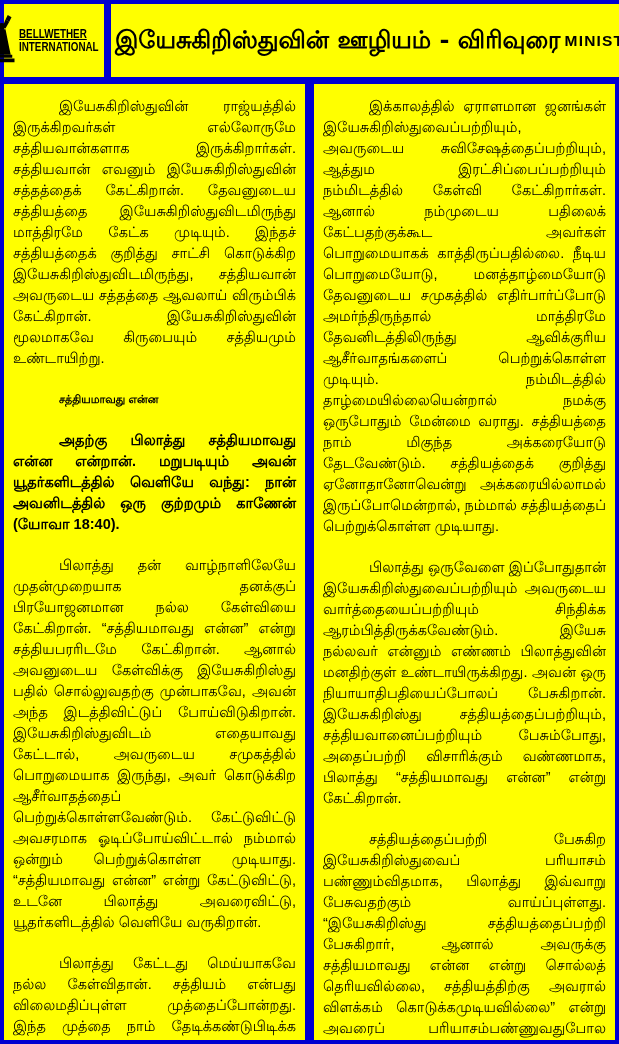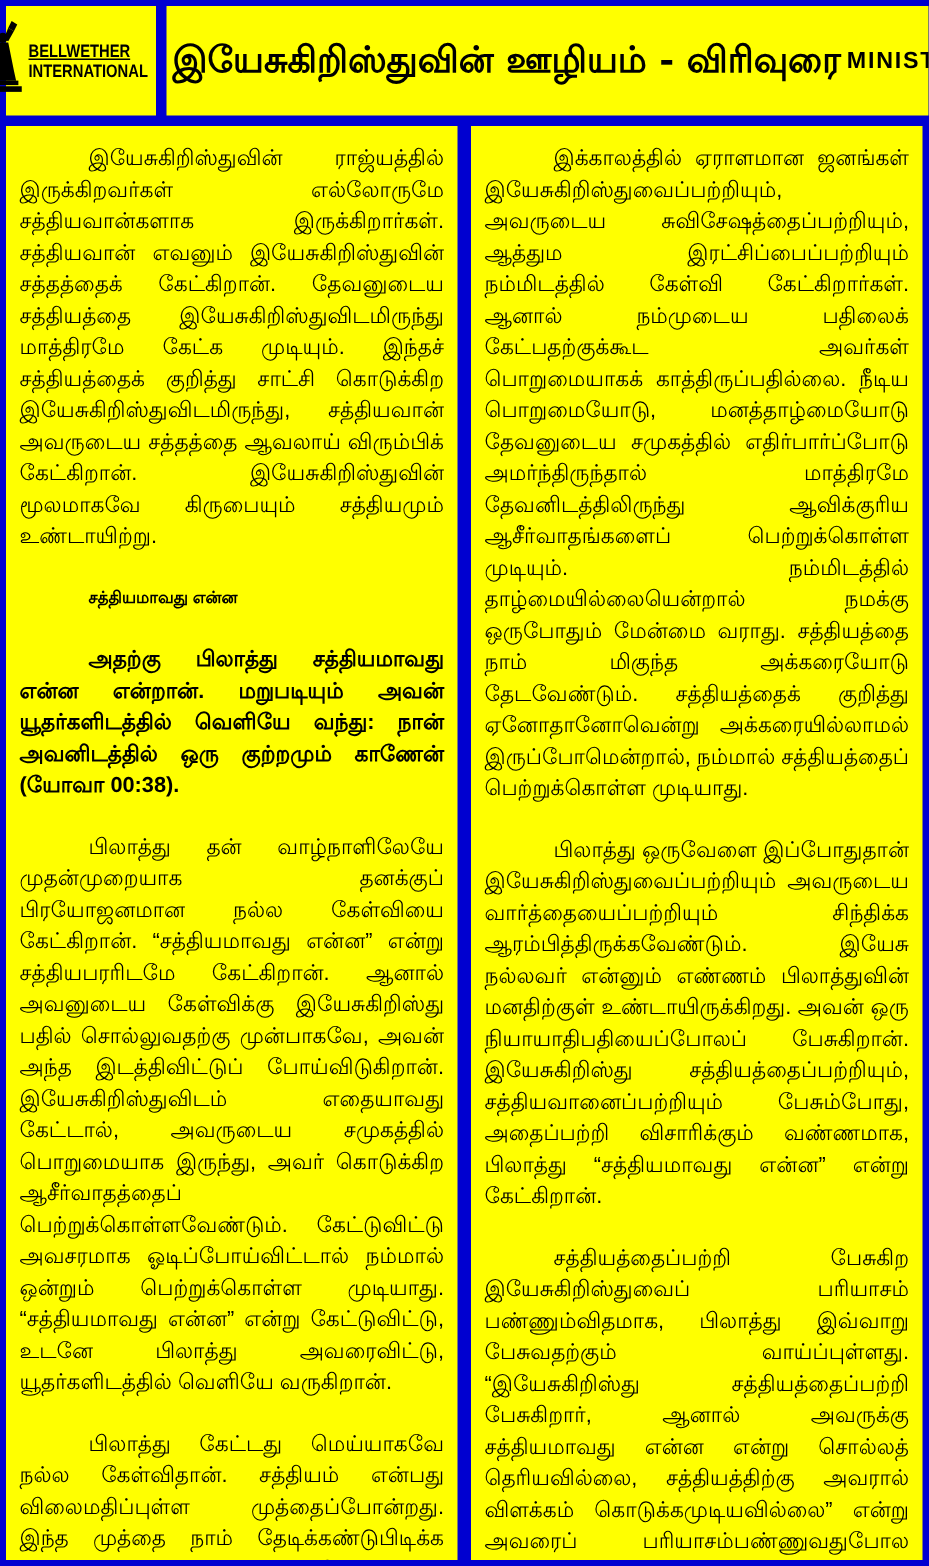--- a/index.html
+++ b/index.html
@@ -114,21 +114,21 @@
       </span>
     </div>
 
   </div>
 
   <div class="bodygrid">
 
     <div class="panel column">
       <p>இயேசுகிறிஸ்துவின் ராஜ்யத்தில் இருக்கிறவர்கள் எல்லோருமே சத்தியவான்களாக இருக்கிறார்கள். சத்தியவான் எவனும் இயேசுகிறிஸ்துவின் சத்தத்தைக் கேட்கிறான். தேவனுடைய சத்தியத்தை இயேசுகிறிஸ்துவிடமிருந்து மாத்திரமே கேட்க முடியும். இந்தச் சத்தியத்தைக் குறித்து சாட்சி கொடுக்கிற இயேசுகிறிஸ்துவிடமிருந்து, சத்தியவான் அவருடைய சத்தத்தை ஆவலாய் விரும்பிக் கேட்கிறான். இயேசுகிறிஸ்துவின் மூலமாகவே கிருபையும் சத்தியமும் உண்டாயிற்று.</p>
       <p class="sec-heading">சத்தியமாவது என்ன</p>
-      <p class="verse">அதற்கு பிலாத்து சத்தியமாவது என்ன என்றான். மறுபடியும் அவன் யூதர்களிடத்தில் வெளியே வந்து: நான் அவனிடத்தில் ஒரு குற்றமும் காணேன் (யோவா 00:38).</p>
+      <p class="verse">அதற்கு பிலாத்து சத்தியமாவது என்ன என்றான். மறுபடியும் அவன் யூதர்களிடத்தில் வெளியே வந்து: நான் அவனிடத்தில் ஒரு குற்றமும் காணேன் (யோவா 18:40).</p>
       <p>பிலாத்து தன் வாழ்நாளிலேயே முதன்முறையாக தனக்குப் பிரயோஜனமான நல்ல கேள்வியை கேட்கிறான். “சத்தியமாவது என்ன” என்று சத்தியபரரிடமே கேட்கிறான். ஆனால் அவனுடைய கேள்விக்கு இயேசுகிறிஸ்து பதில் சொல்லுவதற்கு முன்பாகவே, அவன் அந்த இடத்திவிட்டுப் போய்விடுகிறான். இயேசுகிறிஸ்துவிடம் எதையாவது கேட்டால், அவருடைய சமுகத்தில் பொறுமையாக இருந்து, அவர் கொடுக்கிற ஆசீர்வாதத்தைப் பெற்றுக்கொள்ளவேண்டும். கேட்டுவிட்டு அவசரமாக ஓடிப்போய்விட்டால் நம்மால் ஒன்றும் பெற்றுக்கொள்ள முடியாது. “சத்தியமாவது என்ன” என்று கேட்டுவிட்டு, உடனே பிலாத்து அவரைவிட்டு, யூதர்களிடத்தில் வெளியே வருகிறான்.</p>
       <p>பிலாத்து கேட்டது மெய்யாகவே நல்ல கேள்விதான். சத்தியம் என்பது விலைமதிப்புள்ள முத்தைப்போன்றது. இந்த முத்தை நாம் தேடிக்கண்டுபிடிக்க வேண்டும். அவசரப்படுகிறவர்களால் முத்தைக் கண்டுபிடிக்கமுடியாது. வாஞ்சையாய்த் தேடுகிறவர்களால் மாத்திரமே முத்தைக் கண்டுபிடிக்க முடியும். அதுபோலவே சத்தியத்தை வாஞ்சிக்கிறவர்கள் மாத்திரமே அதைக் கண்டுபிடிப்பார்கள்.</p>
     </div>
 
     <div class="panel column">
       <p>இக்காலத்தில் ஏராளமான ஜனங்கள் இயேசுகிறிஸ்துவைப்பற்றியும், அவருடைய சுவிசேஷத்தைப்பற்றியும், ஆத்தும இரட்சிப்பைப்பற்றியும் நம்மிடத்தில் கேள்வி கேட்கிறார்கள். ஆனால் நம்முடைய பதிலைக் கேட்பதற்குக்கூட அவர்கள் பொறுமையாகக் காத்திருப்பதில்லை. நீடிய பொறுமையோடு, மனத்தாழ்மையோடு தேவனுடைய சமுகத்தில் எதிர்பார்ப்போடு அமர்ந்திருந்தால் மாத்திரமே தேவனிடத்திலிருந்து ஆவிக்குரிய ஆசீர்வாதங்களைப் பெற்றுக்கொள்ள முடியும். நம்மிடத்தில் தாழ்மையில்லையென்றால் நமக்கு ஒருபோதும் மேன்மை வராது. சத்தியத்தை நாம் மிகுந்த அக்கரையோடு தேடவேண்டும். சத்தியத்தைக் குறித்து ஏனோதானோவென்று அக்கரையில்லாமல் இருப்போமென்றால், நம்மால் சத்தியத்தைப் பெற்றுக்கொள்ள முடியாது.</p>
       <p>பிலாத்து ஒருவேளை இப்போதுதான் இயேசுகிறிஸ்துவைப்பற்றியும் அவருடைய வார்த்தையைப்பற்றியும் சிந்திக்க ஆரம்பித்திருக்கவேண்டும். இயேசு நல்லவர் என்னும் எண்ணம் பிலாத்துவின் மனதிற்குள் உண்டாயிருக்கிறது. அவன் ஒரு நியாயாதிபதியைப்போலப் பேசுகிறான். இயேசுகிறிஸ்து சத்தியத்தைப்பற்றியும், சத்தியவானைப்பற்றியும் பேசும்போது, அதைப்பற்றி விசாரிக்கும் வண்ணமாக, பிலாத்து “சத்தியமாவது என்ன” என்று கேட்கிறான்.</p>
       <p>சத்தியத்தைப்பற்றி பேசுகிற இயேசுகிறிஸ்துவைப் பரியாசம் பண்ணும்விதமாக, பிலாத்து இவ்வாறு பேசுவதற்கும் வாய்ப்புள்ளது. “இயேசுகிறிஸ்து சத்தியத்தைப்பற்றி பேசுகிறார், ஆனால் அவருக்கு சத்தியமாவது என்ன என்று சொல்லத் தெரியவில்லை, சத்தியத்திற்கு அவரால் விளக்கம் கொடுக்கமுடியவில்லை” என்று அவரைப் பரியாசம்பண்ணுவதுபோல பேசுகிறான்.</p>
 
     </div>

